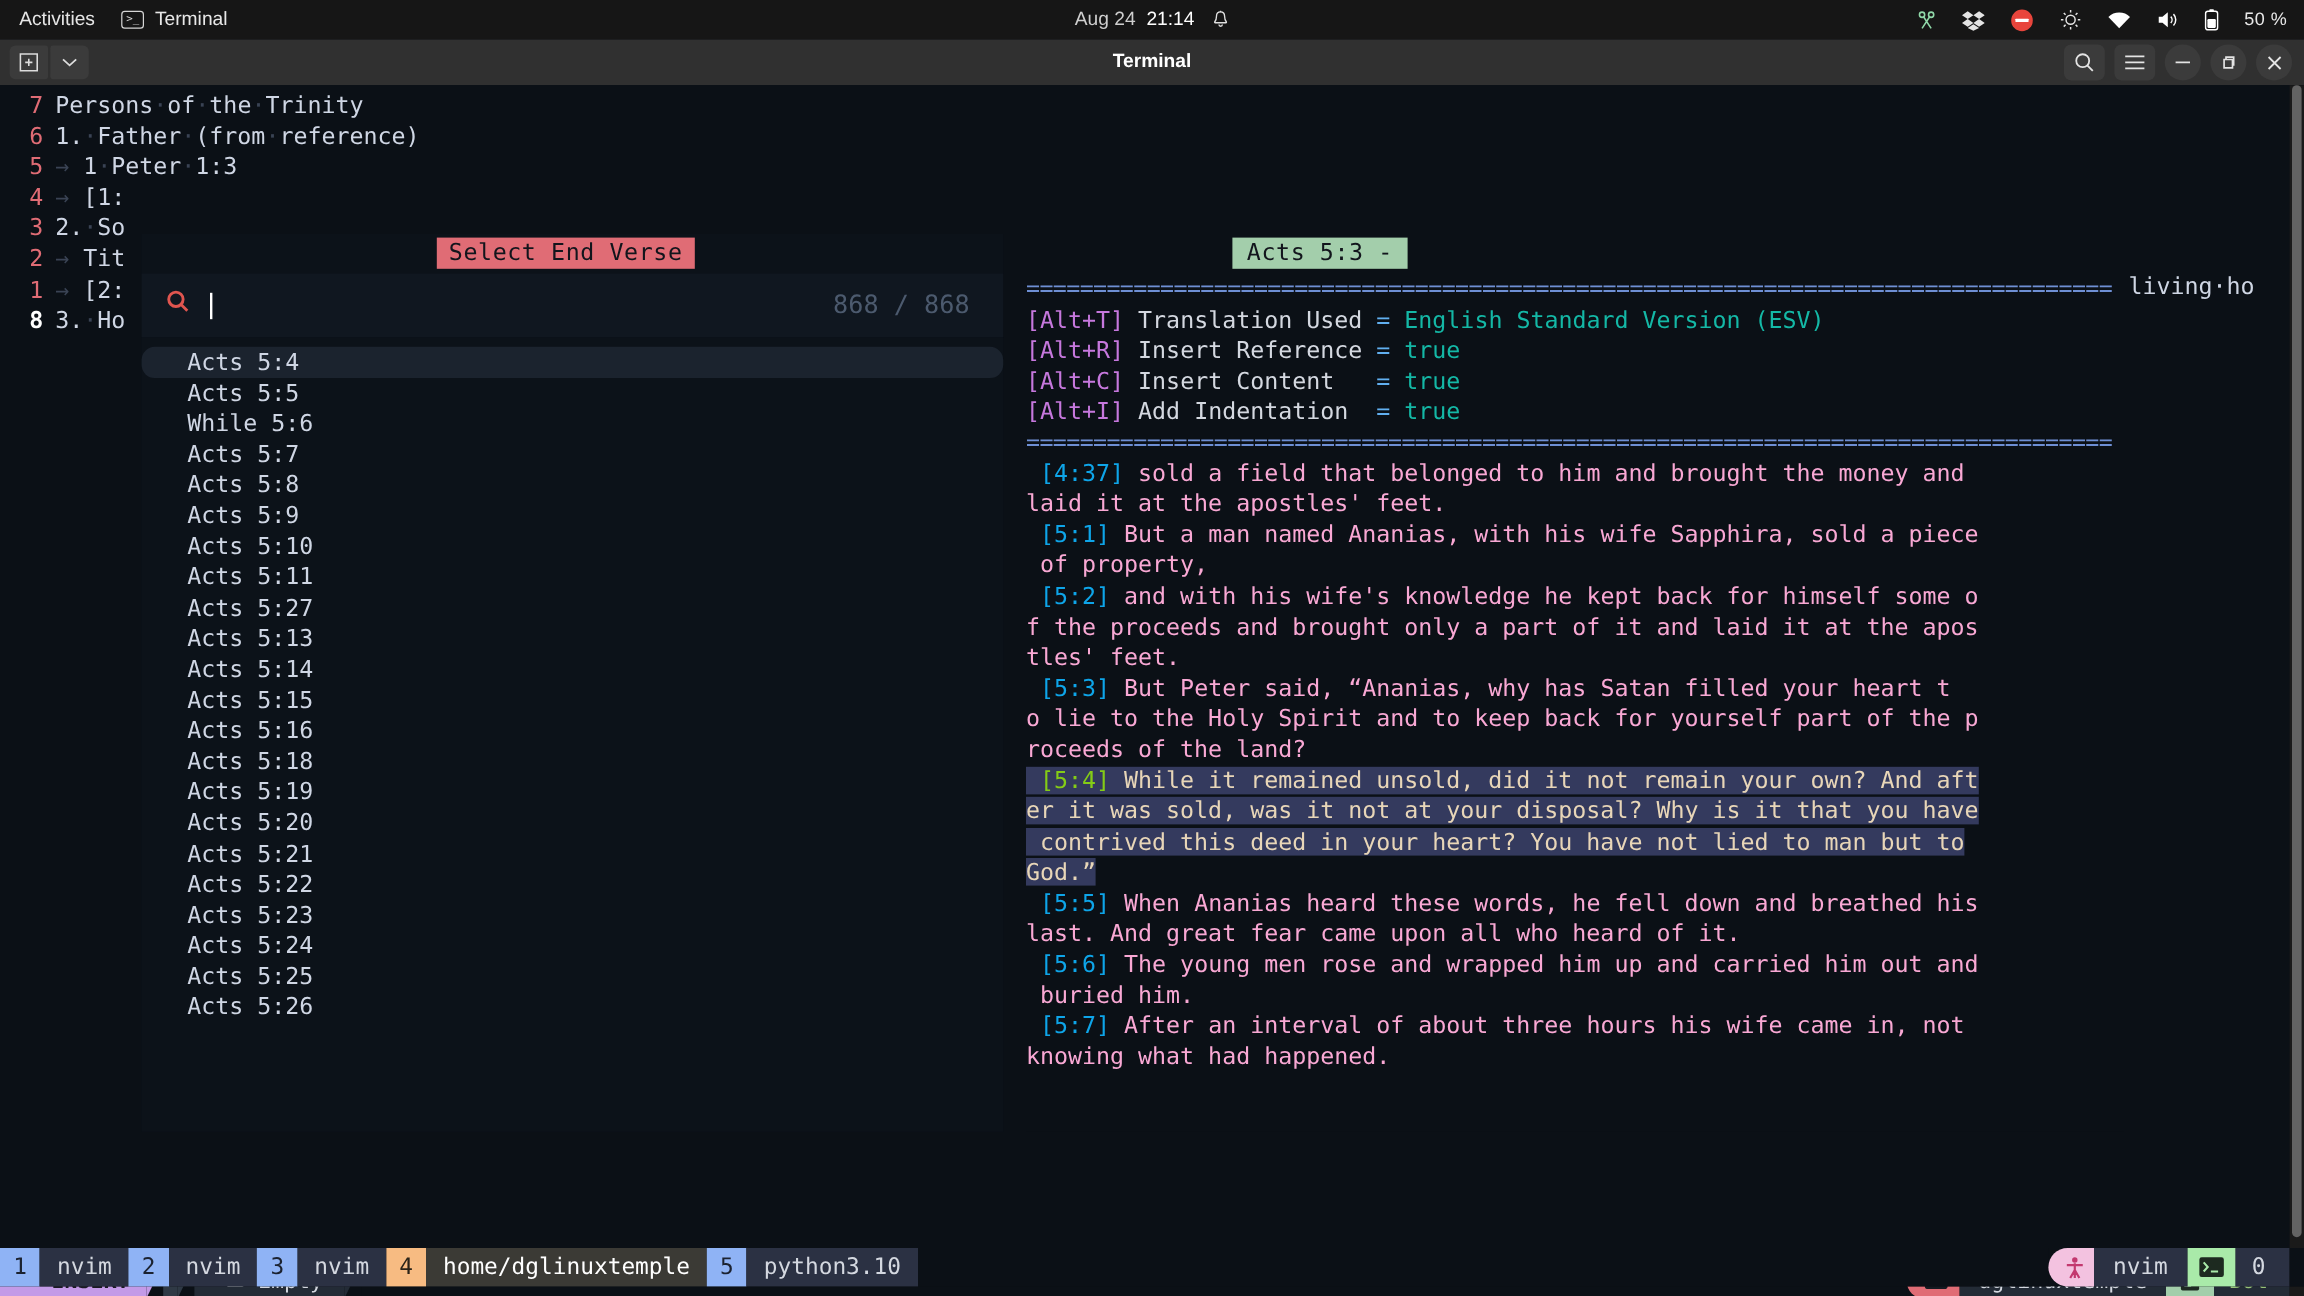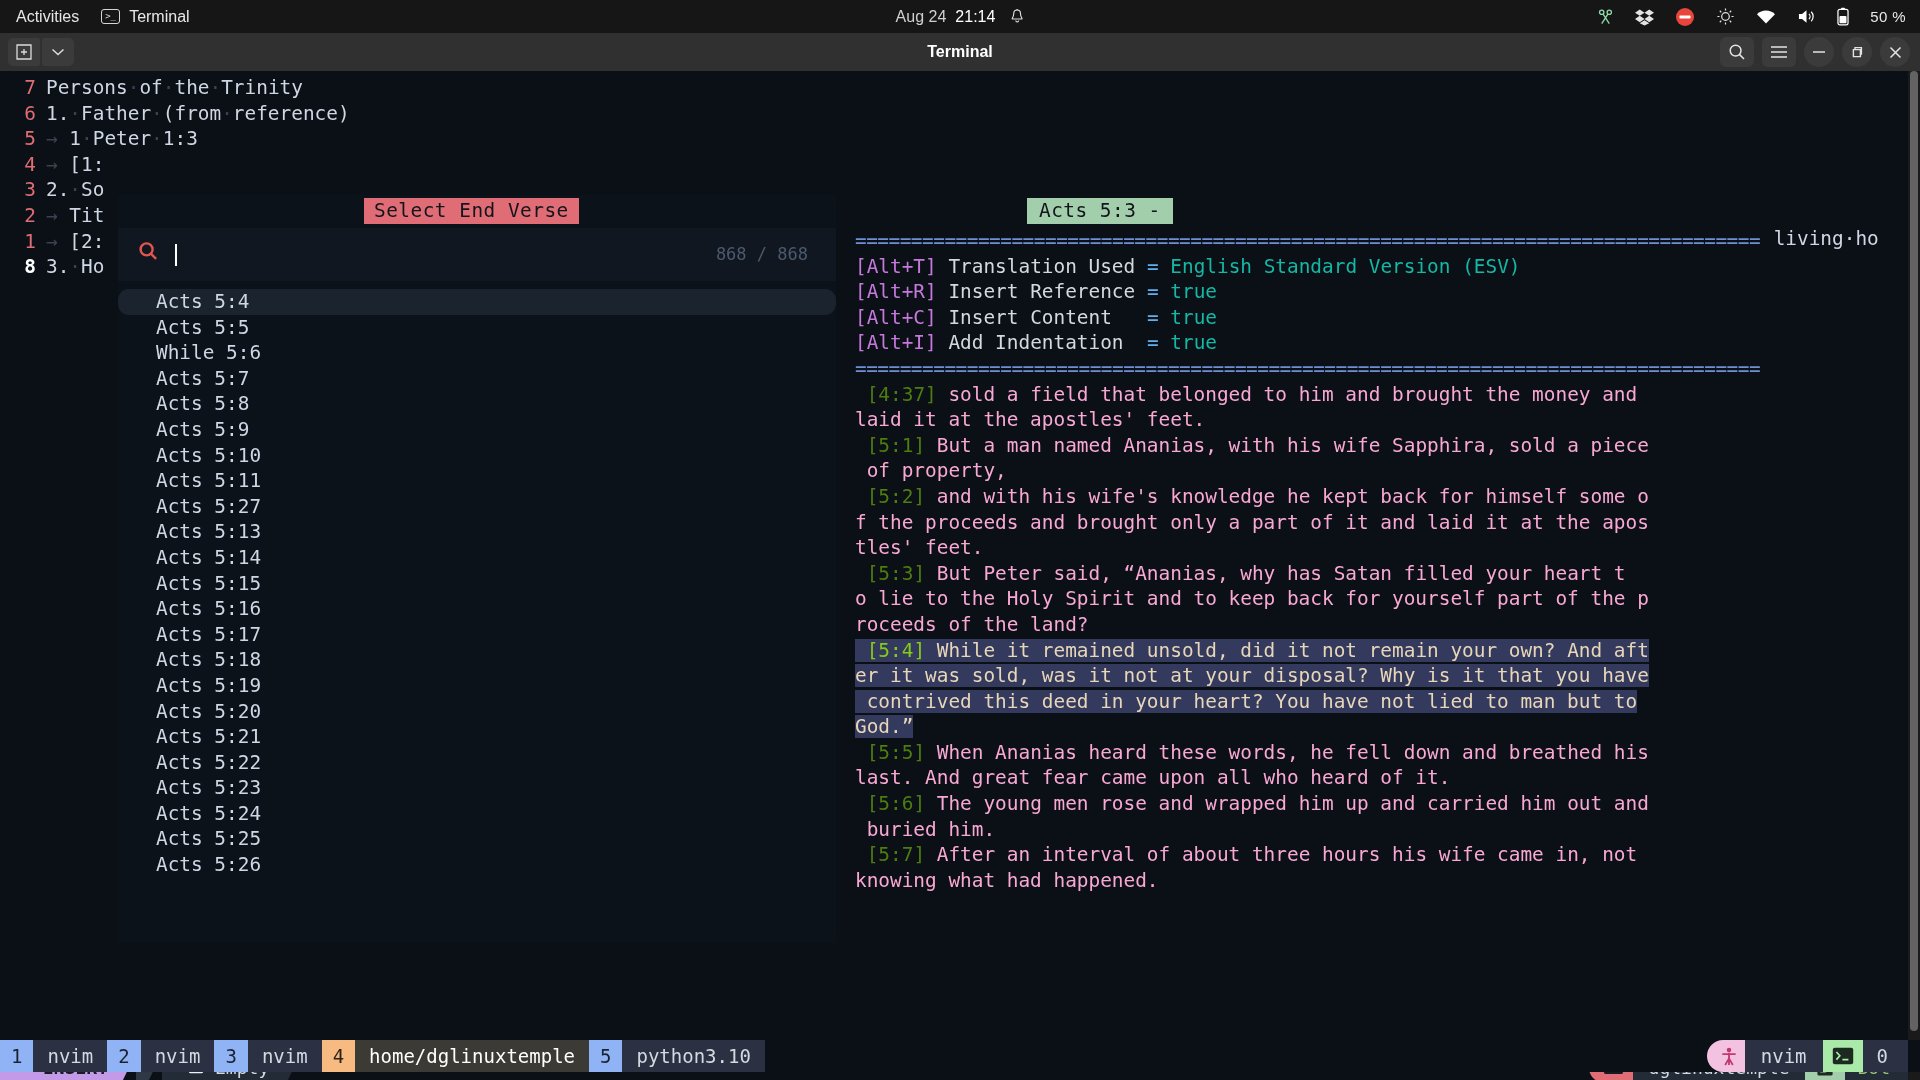--- a/index.html
+++ b/index.html
@@ -91,21 +91,21 @@
   .popup-title {
     position: absolute; left: 246px; top: 3px;
     background: #e06c75; color: #12151c; padding: 0 10px; height: 26px;
     display: flex; align-items: center; font-size: 19.4px; letter-spacing: .5px;
   }
   .popup-prompt {
     position: absolute; top: 33px; left: 0; width: 718px; height: 53px;
     background: #101720; display: flex; align-items: center; padding-left: 20px; gap: 16px;
   }
   .prompt-caret { width: 2px; height: 22px; background: #ffffff; }
-  .prompt-count { position: absolute; right: 28px; color: #4c5a6e; font-size: 17px; }
+  .prompt-count { position: absolute; right: 28px; color: #4c5a6e; font-size: 21px; }
   .popup-results {
     position: absolute; top: 86px; left: 0; width: 718px; height: 662px; background: #0c1219;
     padding-top: 8px;
   }
   .res-row { height: 25.6px; line-height: 25.6px; padding-left: 38px; color: #cfd6e4; white-space: pre; }
   .res-row.sel { background: #1b232e; border-radius: 11px; }
 
   
   .preview {
     position: absolute; left: 855px; top: 124px; width: 915px; height: 748px;
@@ -117,21 +117,21 @@
     background: #a3ceab; color: #12151c; padding: 0 12px; height: 26px;
     display: flex; align-items: center; font-size: 19.4px; letter-spacing: .5px;
   }
   .prev-body { position: absolute; top: 33px; left: 0; width: 915px; padding: 0 0 0 0; }
   .pline { height: 25.6px; line-height: 25.6px; white-space: pre; font-size: 19.4px; }
   .eq { color: #6e8fd4; letter-spacing: -0.5px; }
   .key { color: #c678dd; }
   .lbl { color: #d4d8e0; }
   .op { color: #61afef; }
   .val { color: #14b8a6; }
-  .vref { color: #4d7c0f; }
+  .vref { color: #0ea5e9; }
   .vtxt { color: #f9a8d4; }
   .hl { background: #343a5e; }
   .hl .vref { color: #84cc16; }
   .hl .vtxt { color: #e8d6b8; }
 
   
   .edge-text { position: absolute; top: 155px; left: 1762px; color: #cfd6e4; white-space: pre; font-size: 19.4px; }
 
   
   .statusline {
@@ -323,21 +323,20 @@
         <div class="res-row">Acts 5:7</div>
         <div class="res-row">Acts 5:8</div>
         <div class="res-row">Acts 5:9</div>
         <div class="res-row">Acts 5:10</div>
         <div class="res-row">Acts 5:11</div>
         <div class="res-row">Acts 5:27</div>
         <div class="res-row">Acts 5:13</div>
         <div class="res-row">Acts 5:14</div>
         <div class="res-row">Acts 5:15</div>
         <div class="res-row">Acts 5:16</div>
-        <div class="res-row">Acts 5:17</div>
         <div class="res-row">Acts 5:18</div>
         <div class="res-row">Acts 5:19</div>
         <div class="res-row">Acts 5:20</div>
         <div class="res-row">Acts 5:21</div>
         <div class="res-row">Acts 5:22</div>
         <div class="res-row">Acts 5:23</div>
         <div class="res-row">Acts 5:24</div>
         <div class="res-row">Acts 5:25</div>
         <div class="res-row">Acts 5:26</div>
       </div>

